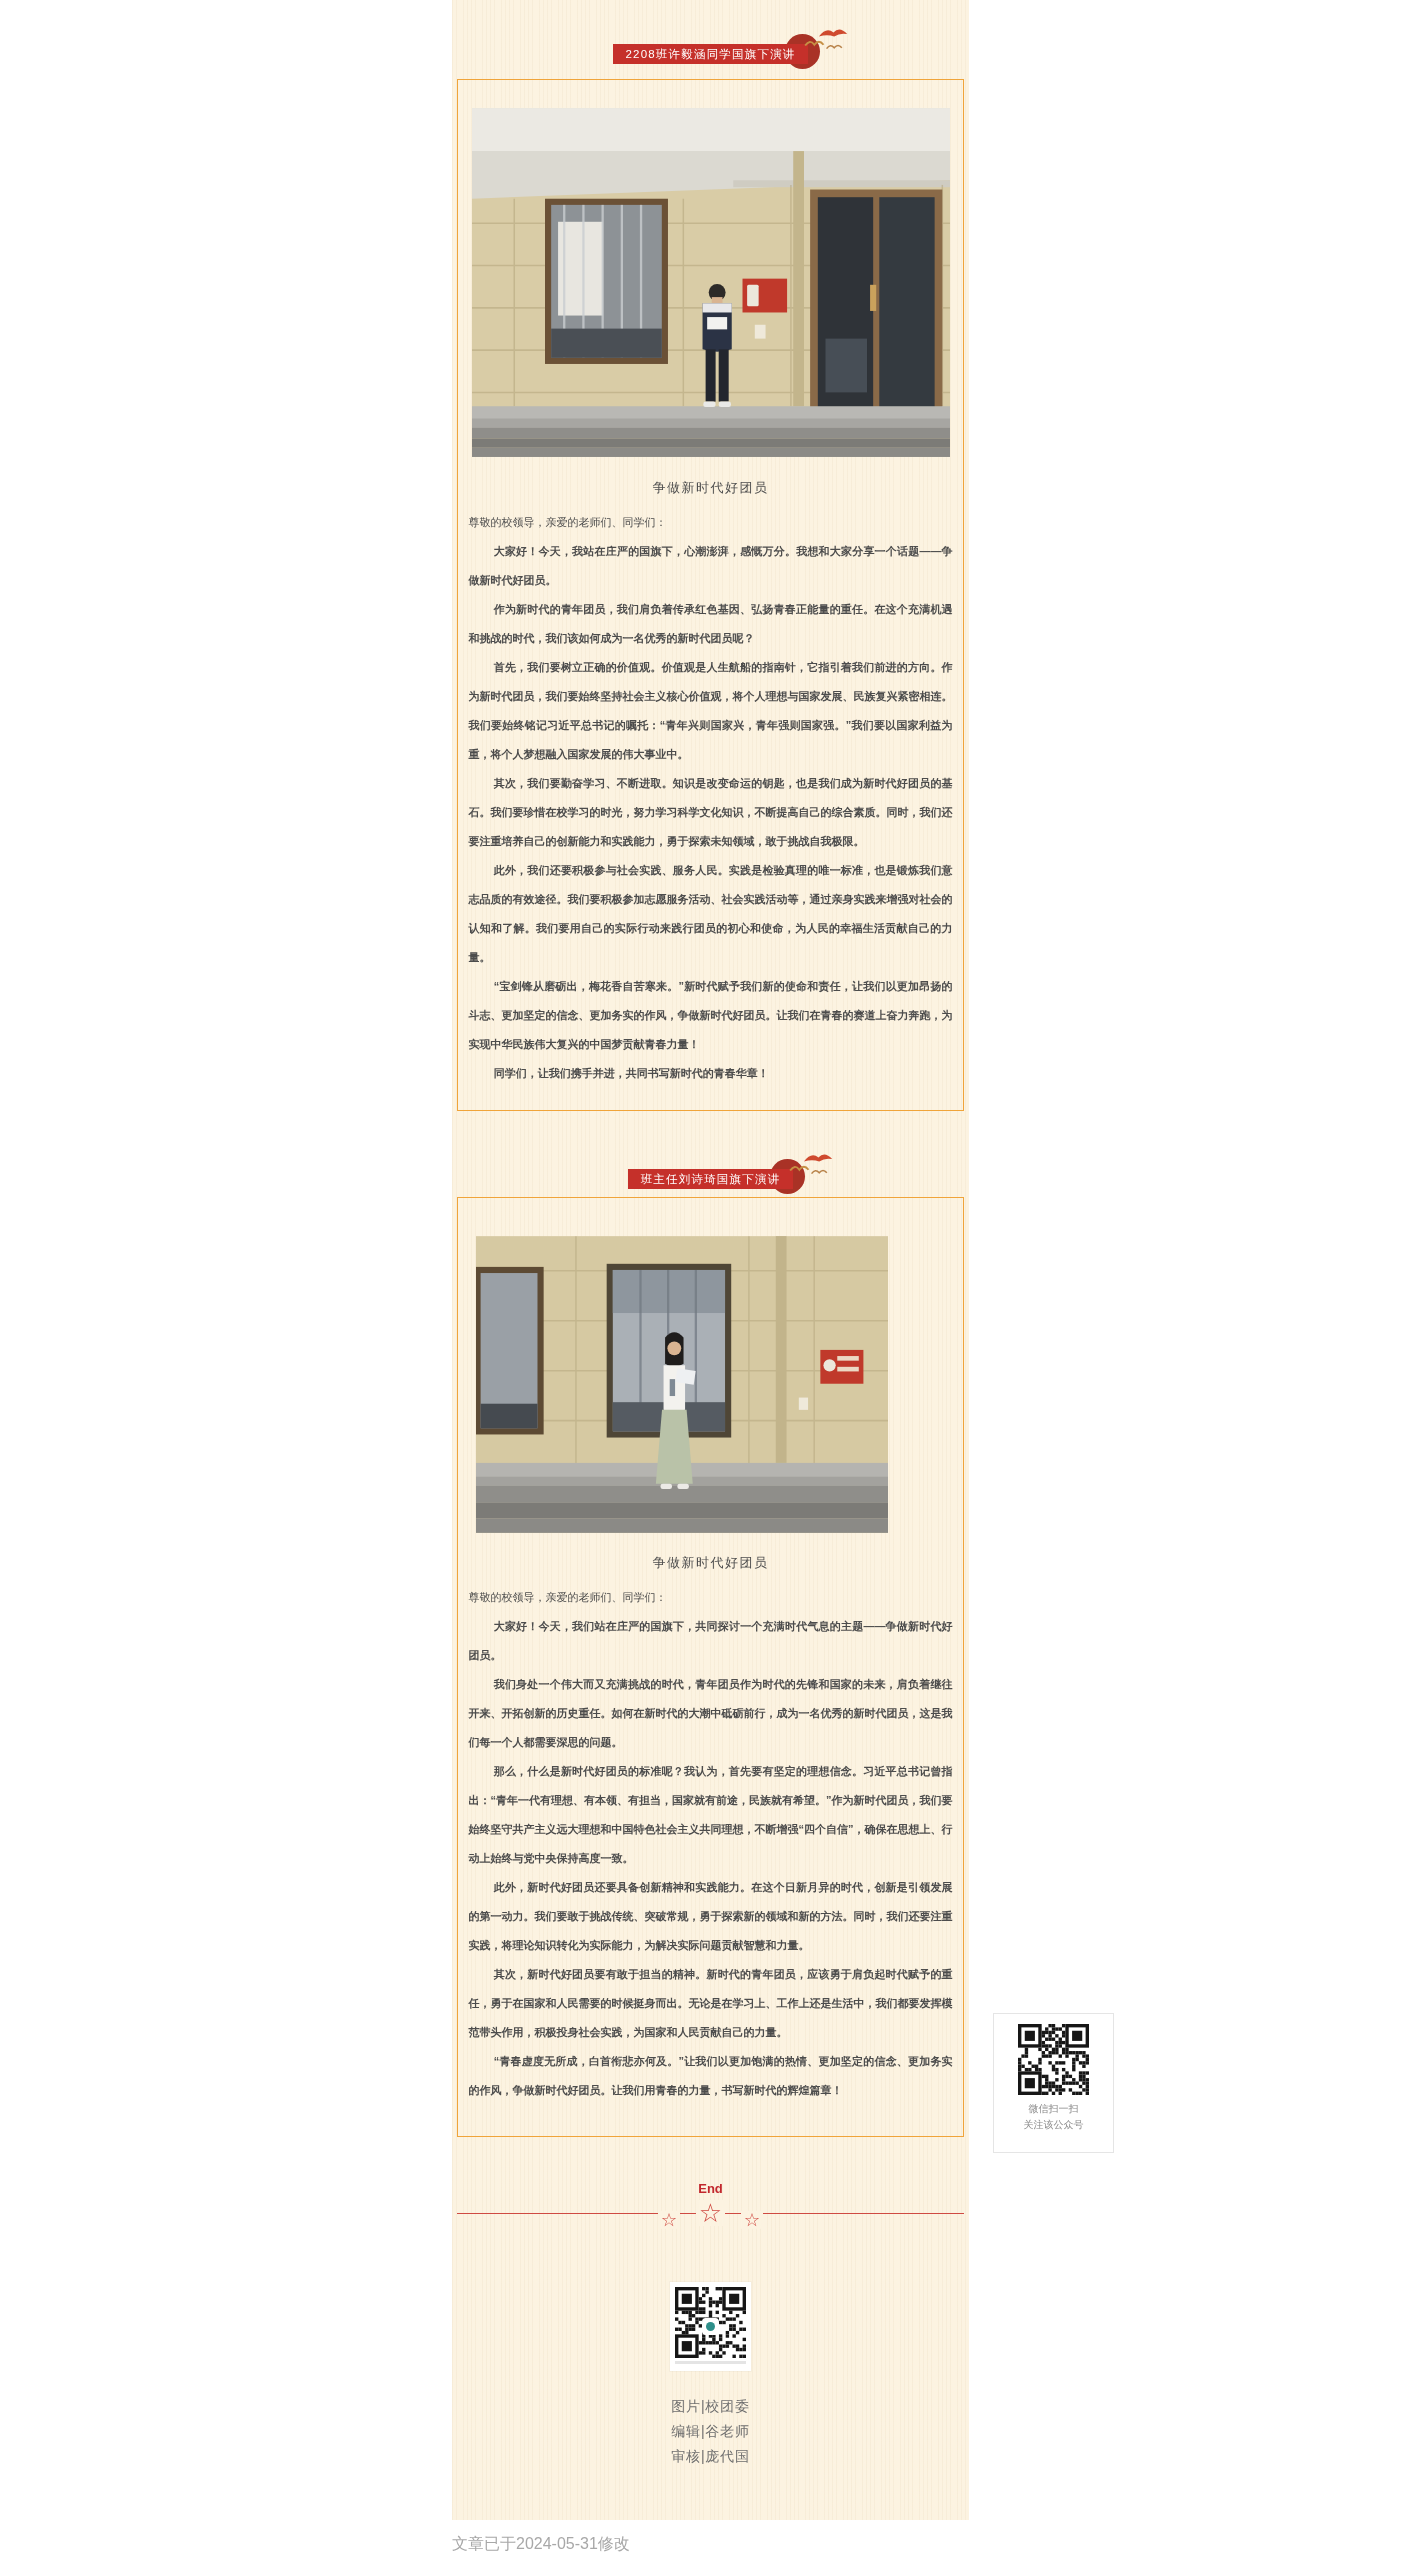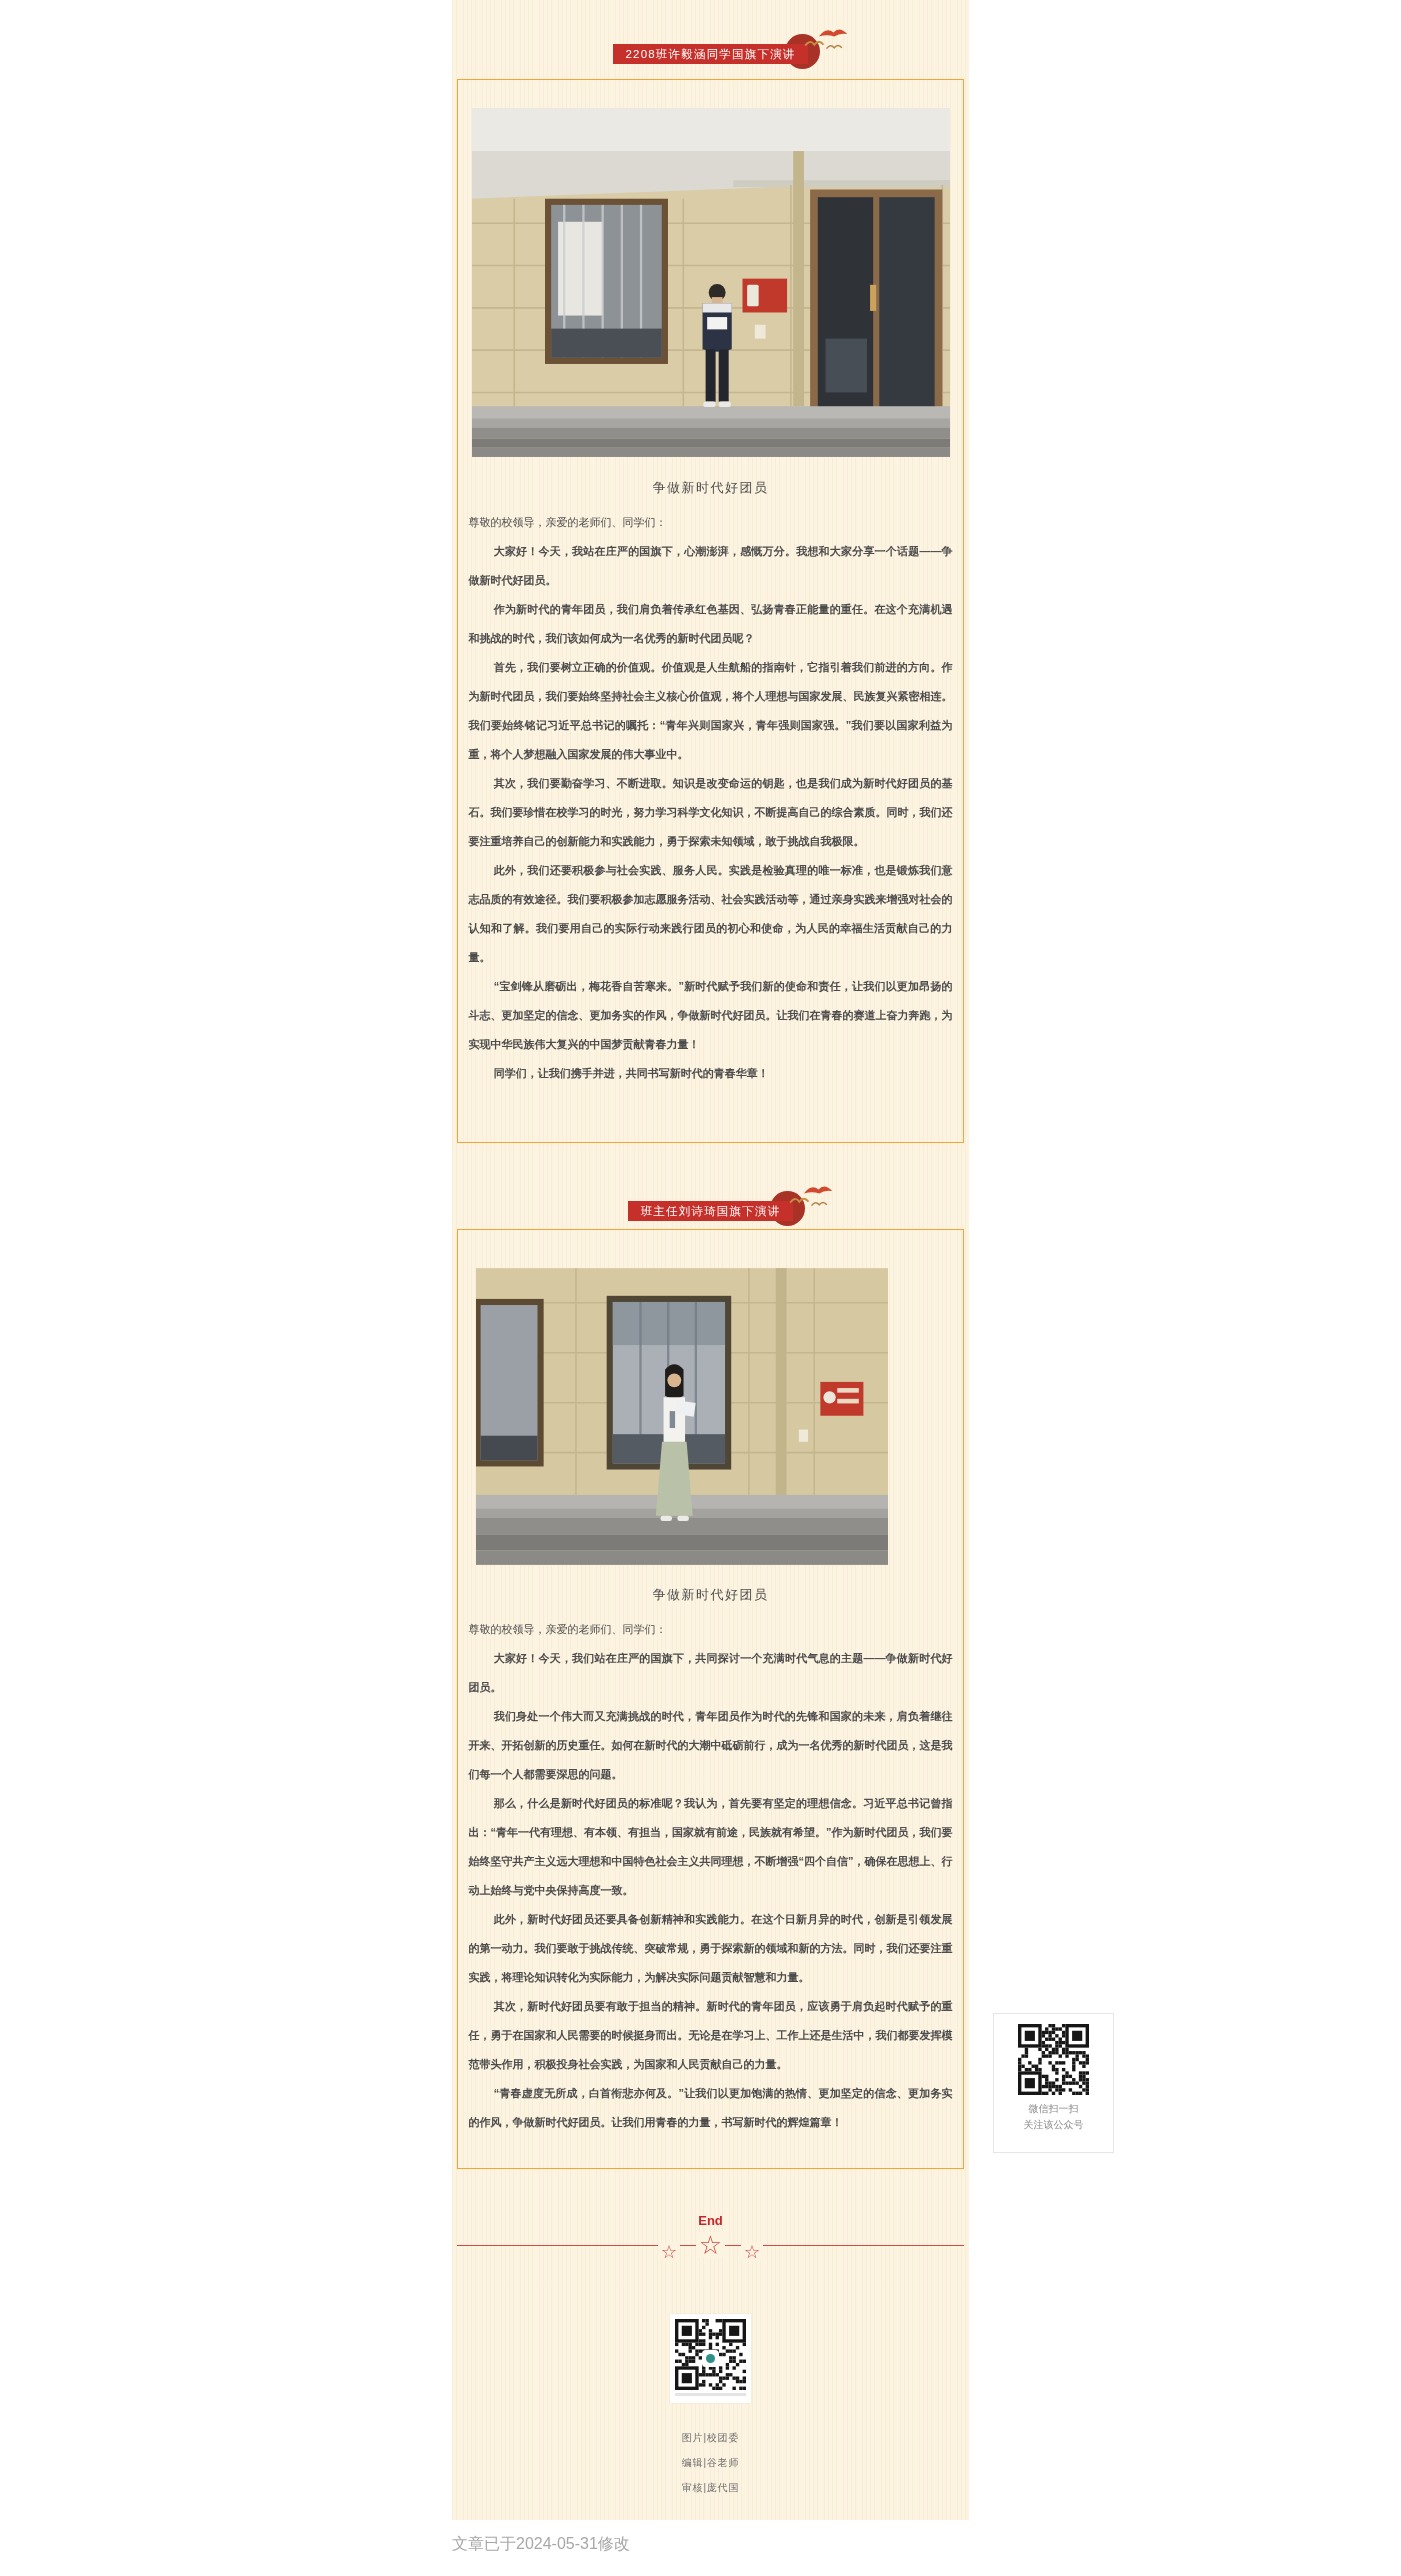--- a/index.html
+++ b/index.html
@@ -27,21 +27,21 @@
   }
   .banner-bar{
     position:relative; z-index:1; background:#c5302a; color:#ffffff;
     font-size:11.5px; line-height:20px; padding:0 12.3px; letter-spacing:1.2px;
     white-space:nowrap;
   }
   .banner-birds{ position:absolute; right:-43px; top:-20px; z-index:2; }
 
   
   .content-box{
-    margin:15.4px 5.4px 0; border:1.5px solid #f0a43a; padding:28px 10px 54px;
+    margin:15.4px 5.4px 0; border:1.5px solid #f0a43a; padding:28px 10px 22px;
   }
   .content-box.second{ margin-top:7.7px; padding-top:38px; padding-bottom:31px; }
 
   .photo{ display:block; }
   .photo.first{ width:478px; height:349px; margin:0 auto; }
   .photo.second{ width:412px; height:297px; margin-left:7.7px; }
   .photo svg{ display:block; width:100%; height:100%; }
 
   .speech-title{
     margin-top:21.5px; text-align:center; font-size:13px; color:#4e4e4e;
@@ -70,21 +70,21 @@
     position:relative; box-shadow:0 0 0 0.8px rgba(0,0,0,0.03);
   }
   .qr-fake{ width:71px; height:71px; position:relative; }
   .qr-logo{
     position:absolute; left:50%; top:50%; width:17px; height:17px; margin:-8.5px 0 0 -8.5px;
     background:#ffffff; border-radius:3.8px; display:flex; align-items:center; justify-content:center;
   }
   .qr-logo i{ display:block; width:9.2px; height:9.2px; border-radius:50%; background:#2e8f8a; }
   .qr-watermark{ margin-top:3.1px; height:3.1px; background:#d8d8d8; opacity:.7; }
 
-  .credits{ margin-top:23px; text-align:center; font-size:10px; color:#6e6e6e; }
+  .credits{ margin-top:23px; text-align:center; font-size:14px; color:#6e6e6e; }
   .credits p{ line-height:24.6px; letter-spacing:0.8px; }
 
   
   .follow-panel{
     position:absolute; left:993px; top:2013px; width:121px; height:140px;
     background:#ffffff; border:0.8px solid #e5e5e5; text-align:center;
   }
   .follow-panel .qr-fake{ margin:10px auto 6.1px; }
   .follow-panel .cap{ font-size:10px; color:#8a8a8a; line-height:16px; }
 

